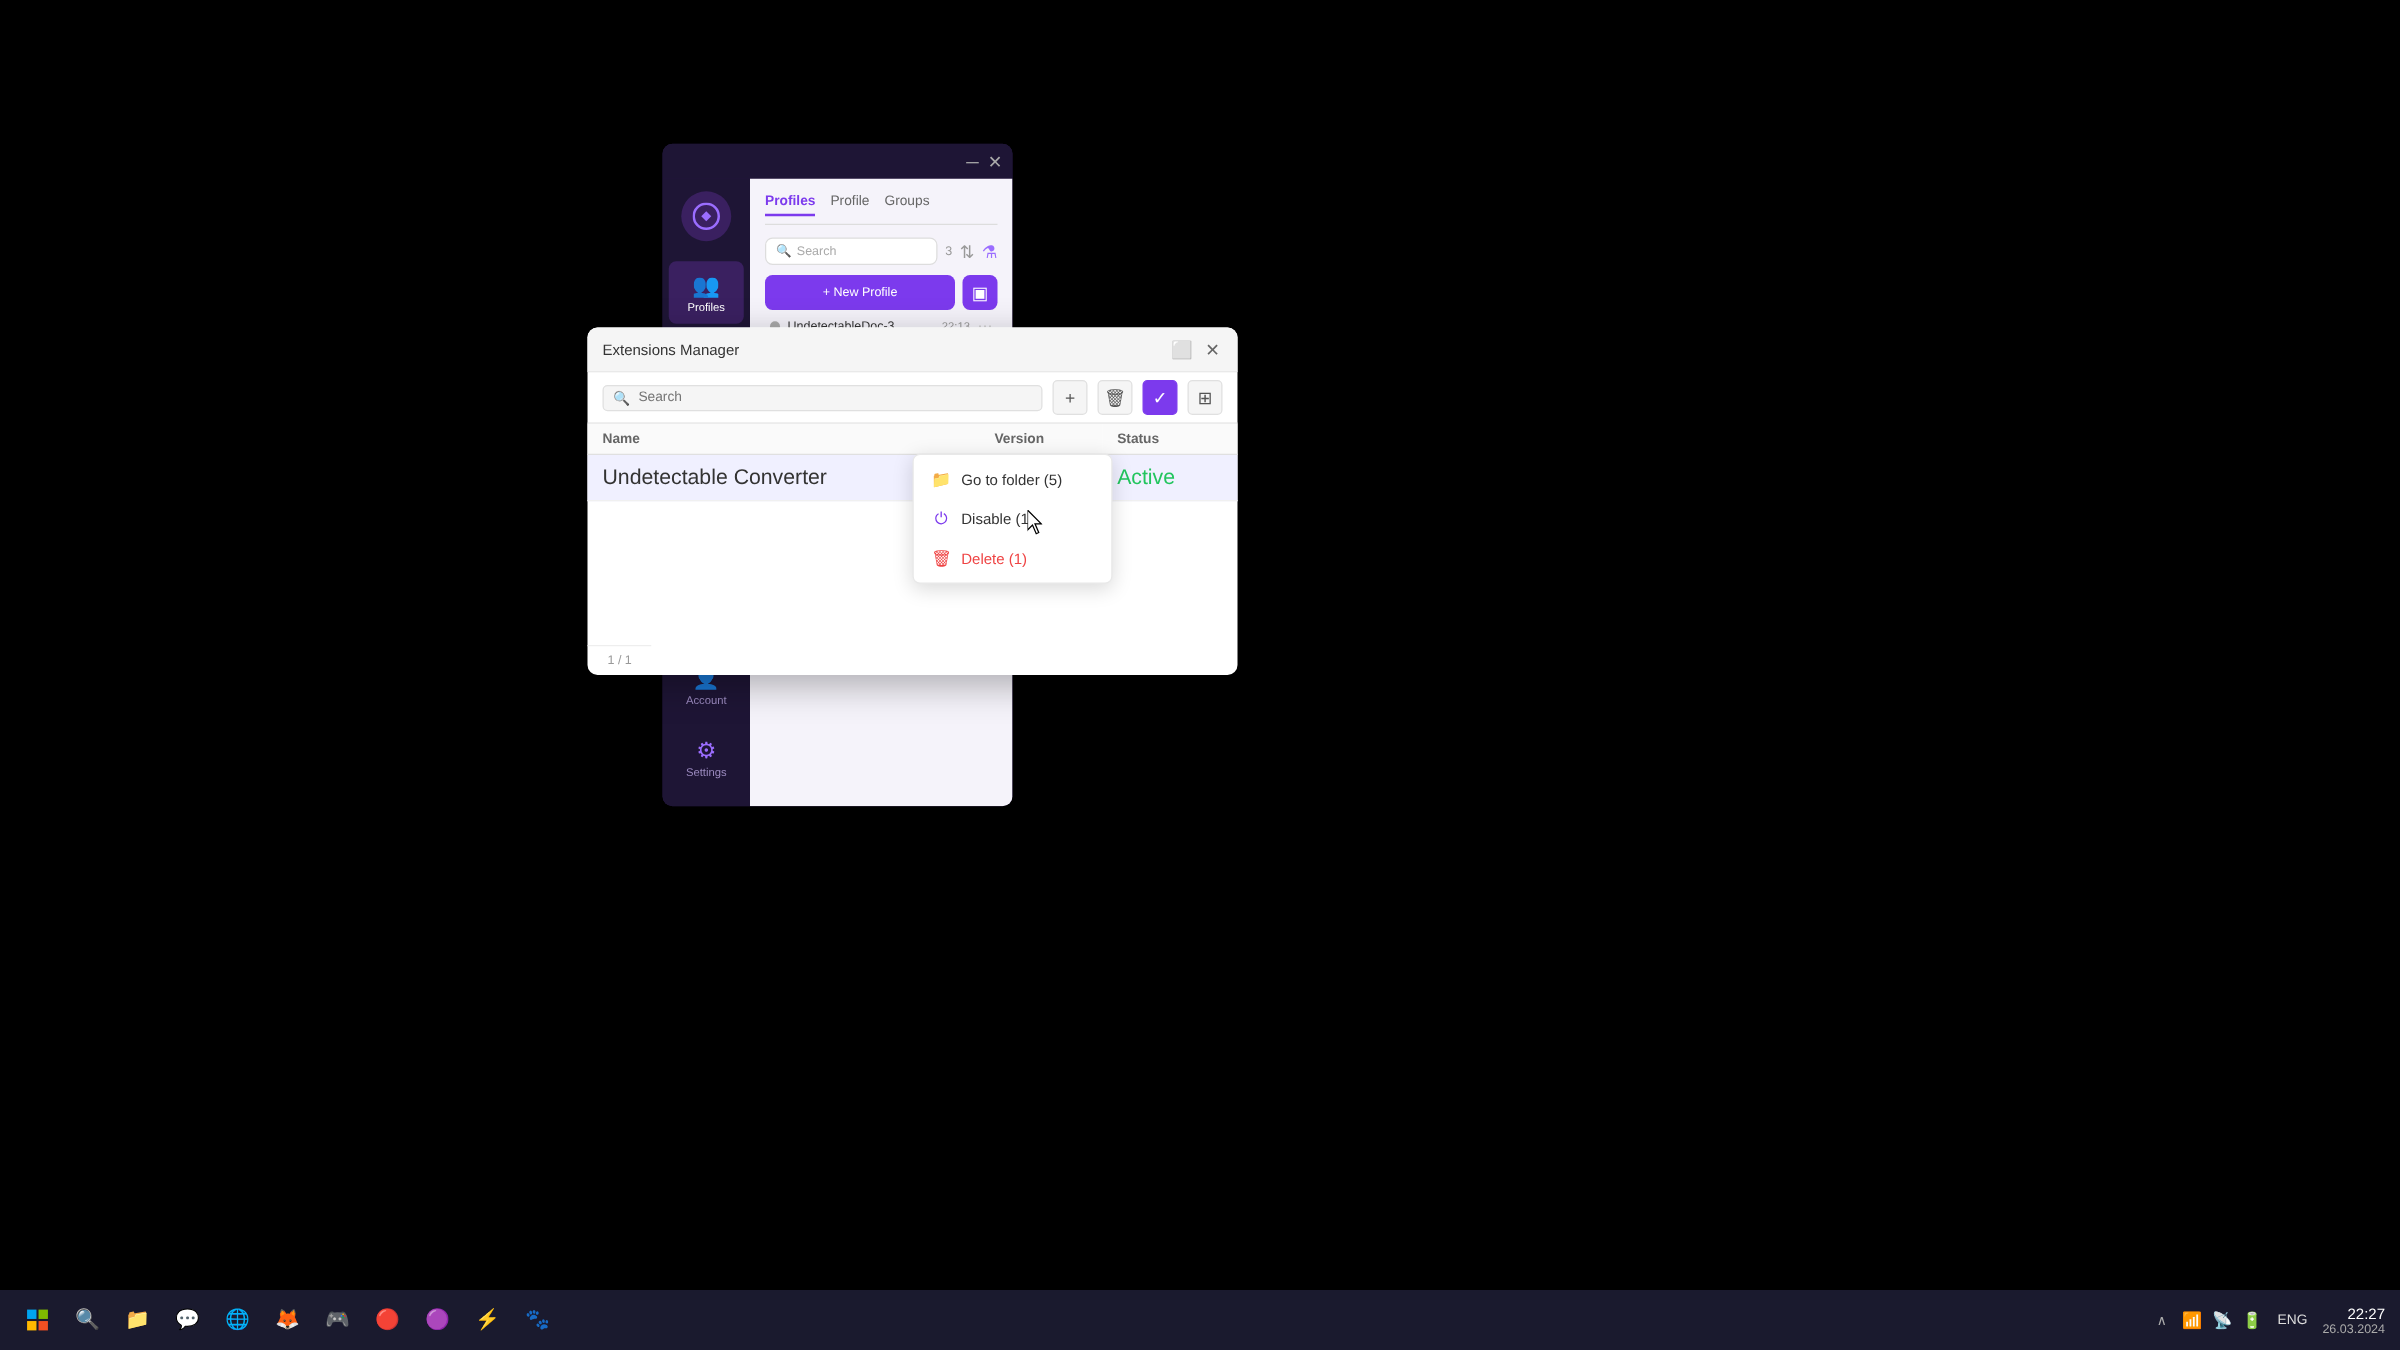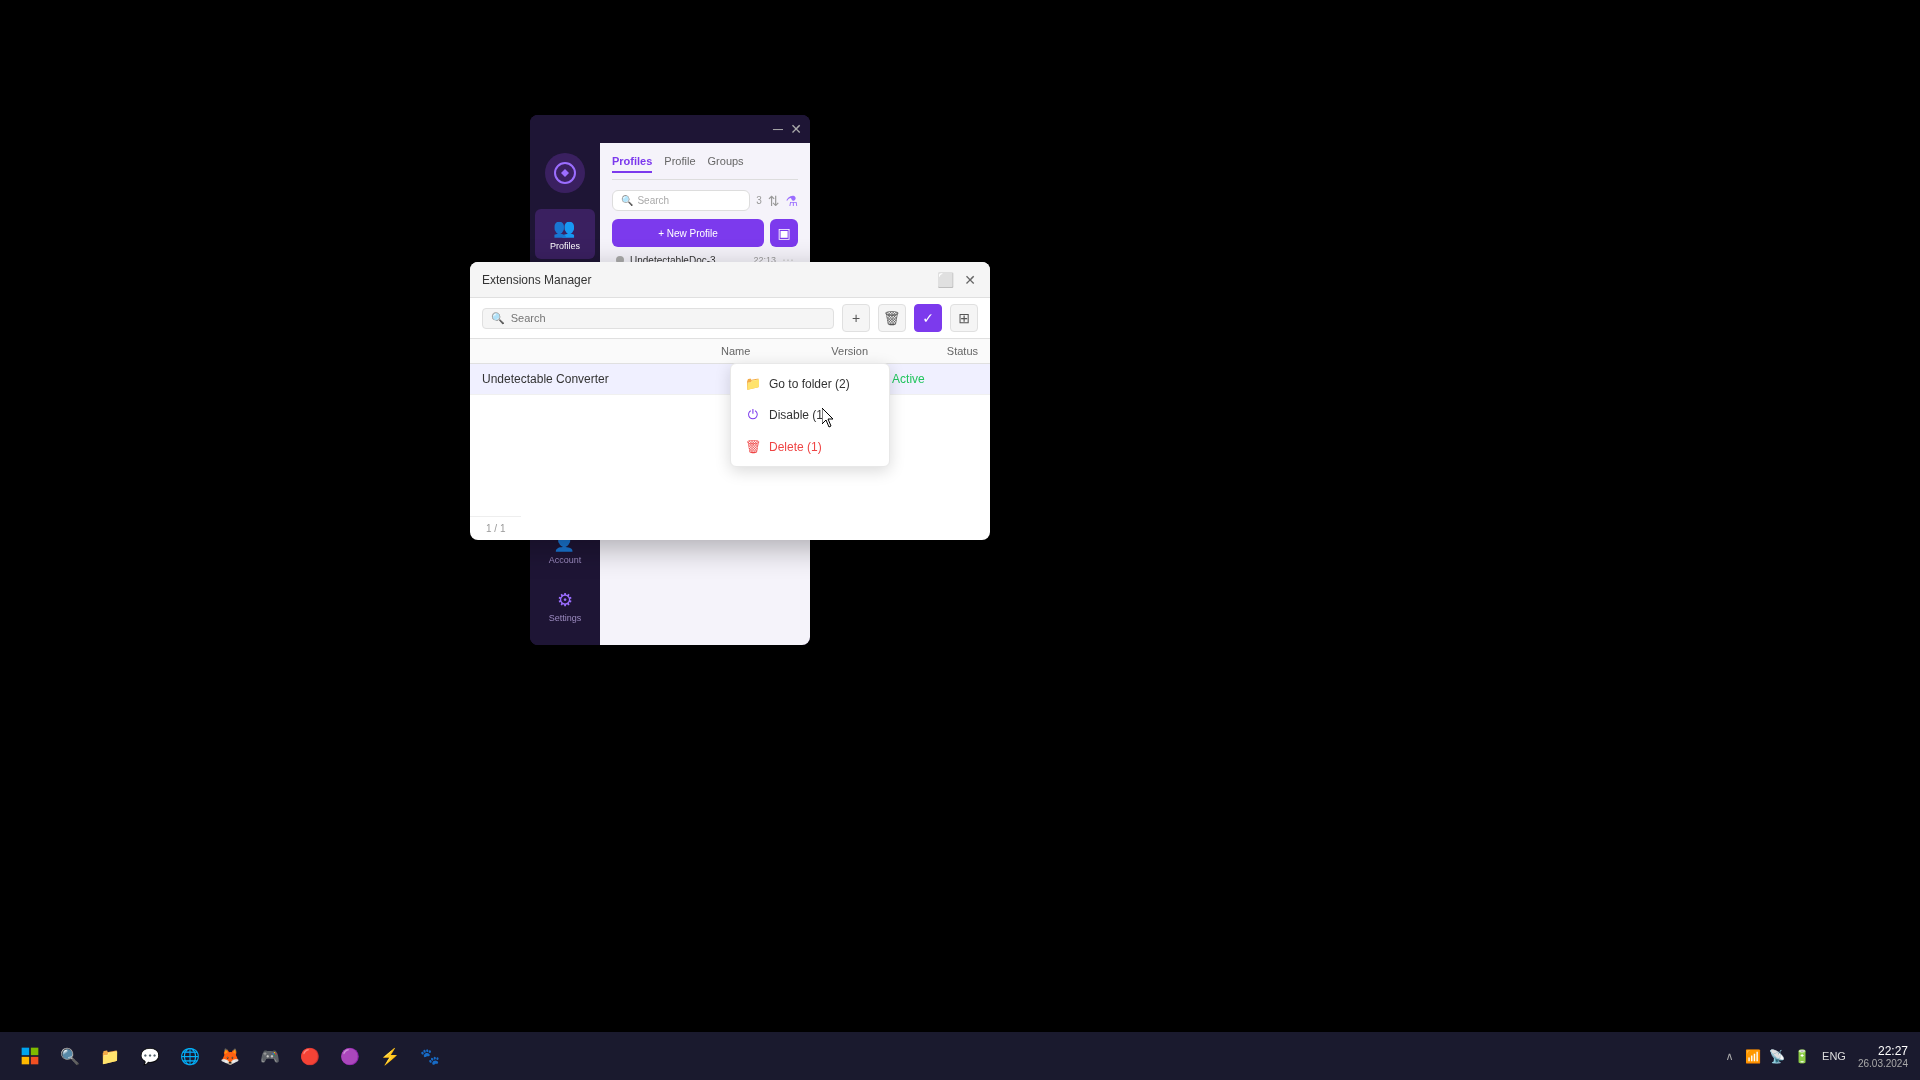--- a/index.html
+++ b/index.html
@@ -326,30 +326,30 @@
       width: 100%;
       border-collapse: collapse;
     }
 
     .ext-table thead tr {
       background: #fafafa;
       border-bottom: 1px solid #e0e0e0;
     }
 
     .ext-table th {
-      text-align: right;
+      text-align: left;
       padding: 6px 12px;
       font-size: 11px;
       color: #666;
-      font-weight: 400;
+      font-weight: 700;
     }
 
     .ext-table td {
       padding: 8px 12px;
-      font-size: 12px;
+      font-size: 17px;
       color: #333;
     }
 
     .ext-table tbody tr {
       border-bottom: 1px solid #f0f0f0;
     }
 
     .status-active {
       color: #22c55e;
       font-weight: 500;
@@ -601,21 +601,21 @@
         <td><span class="status-active">Active</span></td>
       </tr>
     </tbody>
   </table>
   <div class="ext-footer">1 / 1</div>
 </div>
 
 <div class="context-menu">
   <div class="context-menu-item">
     <span class="context-menu-icon folder">📁</span>
-    <span>Go to folder (2)</span>
+    <span>Go to folder (5)</span>
   </div>
   <div class="context-menu-item">
     <span class="context-menu-icon disable" style="color:#7c3aed;">⏻</span>
     <span>Disable (1)</span>
   </div>
   <div class="context-menu-item delete">
     <span class="context-menu-icon delete">🗑</span>
     <span>Delete (1)</span>
   </div>
 </div>

